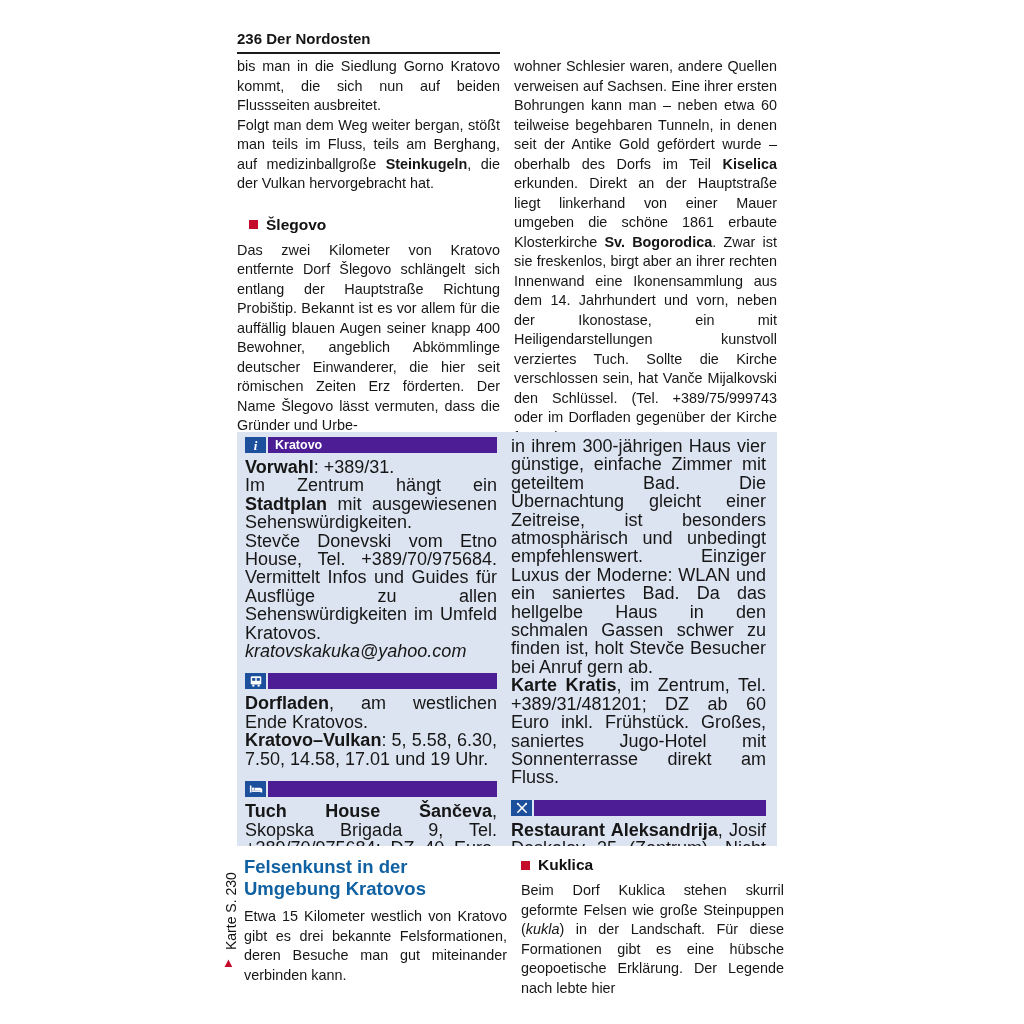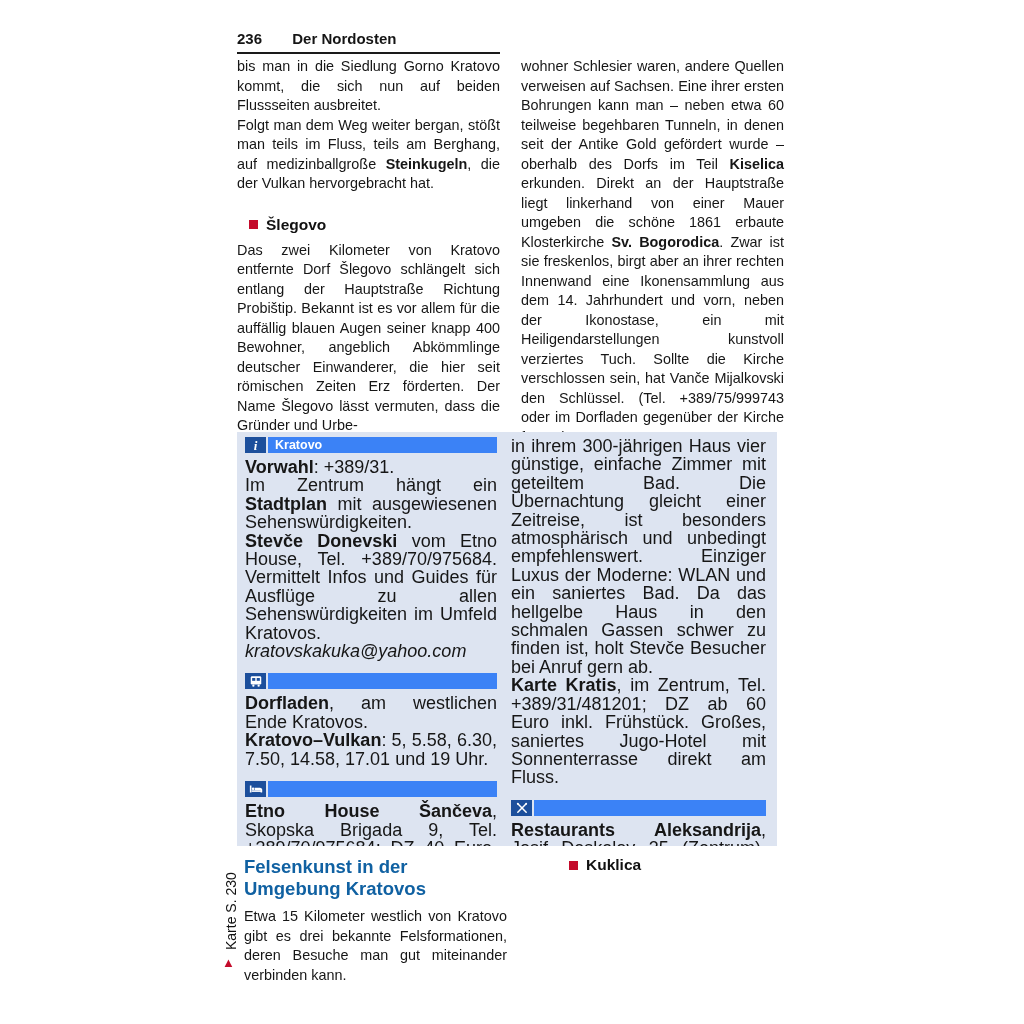--- a/index.html
+++ b/index.html
@@ -7,23 +7,23 @@
   .page {
     position:relative; width:1024px; height:1024px; background:#ffffff;
     font-family:"Liberation Sans", sans-serif; color:#151515; overflow:hidden;
   }
   
   .pagehead {
     position:absolute; left:237px; top:30px; width:263px;
     border-bottom:2px solid #1a1a1a; padding-bottom:5px;
     font-size:15px; font-weight:bold;
   }
-  .pagenum { display:inline-block; margin-right:26px; }
+  .pagenum { display:inline-block; }
   
-  .cols { position:absolute; display:flex; gap:21px; }
+  .cols { position:absolute; display:flex; gap:14px; }
   .cols .col { width:263px; }
   p.body {
     font-size:14.4px; line-height:19.5px; text-align:justify; color:#161616;
   }
   
   .bullhead {
     display:flex; align-items:center; gap:8px;
     font-size:15.5px; font-weight:bold; color:#111;
   }
   .bullhead.spaced { margin:22px 12px 7px; }
@@ -41,21 +41,21 @@
   .barrow.mt { margin-top:13px; }
   .iconsq {
     width:21px; background:#1c4f9c; color:#ffffff; flex:none;
     display:flex; align-items:center; justify-content:center;
   }
   .iconsq .iglyph {
     font-family:"Liberation Serif", serif; font-style:italic; font-weight:bold;
     font-size:13px; line-height:1; color:#fff;
   }
   .bar {
-    flex:1; background:#3b82f6; margin-left:2px; color:#ffffff;
+    flex:1; background:#4c1d95; margin-left:2px; color:#ffffff;
     font-weight:bold; font-size:12.5px; line-height:16px; padding-left:7px;
     white-space:nowrap; overflow:hidden;
   }
   
   .bluehead {
     color:#1061a2; font-size:18.5px; line-height:21.5px; font-weight:bold;
     width:212px; margin-bottom:8px;
   }
   
   .rot {
@@ -101,21 +101,21 @@
     <div class="bcol-l">
 
       <div class="barrow">
         <span class="iconsq">
             <span class="iglyph">i</span>
           </span>
         <span class="bar">Kratovo</span>
       </div>
       <p class="body"><span style="font-weight: bold;">Vorwahl</span><span>: +389/31.</span></p>
       <p class="body"><span>Im Zentrum hängt ein </span><span style="font-weight: bold;">Stadtplan</span><span> mit ausgewiesenen Sehenswürdigkeiten.</span></p>
-      <p class="body"><span style="font-weight: bold;">Stevče Donevski</span><span> vom Etno House, Tel. +389/70/975684. Vermittelt Infos und Guides für Ausflüge zu allen Sehenswürdigkeiten im Umfeld Kratovos.</span></p>
+      <p class="body"><span style="font-weight: normal;">Stevče Donevski</span><span> vom Etno House, Tel. +389/70/975684. Vermittelt Infos und Guides für Ausflüge zu allen Sehenswürdigkeiten im Umfeld Kratovos.</span></p>
       <p class="body"><span style="font-style: italic;">kratovskakuka@yahoo.com</span></p>
 
       <div class="barrow mt">
         <span class="iconsq">
           <svg width="14" height="14" viewBox="0 0 16 16" aria-hidden="true">
             <rect x="2" y="2.5" width="12" height="9.5" rx="1.5" fill="#ffffff"></rect>
             <rect x="3.6" y="4.6" width="3.6" height="3.2" fill="#1c4f9c"></rect>
             <rect x="8.8" y="4.6" width="3.6" height="3.2" fill="#1c4f9c"></rect>
             <circle cx="5" cy="13.4" r="1.3" fill="#ffffff"></circle>
             <circle cx="11" cy="13.4" r="1.3" fill="#ffffff"></circle>
@@ -131,50 +131,51 @@
           <svg width="14" height="14" viewBox="0 0 16 16" aria-hidden="true">
             <rect x="1" y="4" width="1.8" height="8" fill="#ffffff"></rect>
             <rect x="13.2" y="8" width="1.8" height="4" fill="#ffffff"></rect>
             <path d="M3 9.5h12v1.8H3z" fill="#ffffff"></path>
             <path d="M6.5 6.5h6A2.5 2.5 0 0 1 15 9v.5H6.5z" fill="#ffffff"></path>
             <circle cx="4.7" cy="7.8" r="1.5" fill="#ffffff"></circle>
           </svg>
         </span>
         <span class="bar"></span>
       </div>
-      <p class="body"><span style="font-weight: bold;">Etno House Šančeva</span><span>, Skopska Brigada 9, Tel. +389/70/975684; DZ 40 Euro. inkl. Frühstück. Die Familie Donevski bietet</span></p>
+      <p class="body"><span style="font-weight: bold;">Tuch House Šančeva</span><span>, Skopska Brigada 9, Tel. +389/70/975684; DZ 40 Euro. inkl. Frühstück. Die Familie Donevski bietet</span></p>
     </div>
 
     <div class="bcol-r">
       <p class="body"><span>in ihrem 300-jährigen Haus vier günstige, einfache Zimmer mit geteiltem Bad. Die Übernachtung gleicht einer Zeitreise, ist besonders atmosphärisch und unbedingt empfehlenswert. Einziger Luxus der Moderne: WLAN und ein saniertes Bad. Da das hellgelbe Haus in den schmalen Gassen schwer zu finden ist, holt Stevče Besucher bei Anruf gern ab.</span></p>
       <p class="body"><span style="font-weight: bold;">Karte Kratis</span><span>, im Zentrum, Tel. +389/31/481201; DZ ab 60 Euro inkl. Frühstück. Großes, saniertes Jugo-Hotel mit Sonnenterrasse direkt am Fluss.</span></p>
 
       <div class="barrow mt">
         <span class="iconsq">
           <svg width="14" height="14" viewBox="0 0 16 16" aria-hidden="true">
             <g stroke="#ffffff" stroke-width="1.7" stroke-linecap="round">
               <line x1="3.2" y1="3.2" x2="12.8" y2="12.8"></line>
               <line x1="12.8" y1="3.2" x2="3.2" y2="12.8"></line>
             </g>
             <circle cx="3.2" cy="3.2" r="1.1" fill="#ffffff"></circle>
             <circle cx="12.8" cy="3.2" r="1.1" fill="#ffffff"></circle>
           </svg>
         </span>
         <span class="bar"></span>
       </div>
-      <p class="body"><span style="font-weight: bold;">Restaurants Aleksandrija</span><span>, Josif Deskalov 35 (Zentrum). Nicht sehr atmosphärisch, aber mit Felsenhöhle, köstlicher Pastrmajlija und Grillspezialitäten.</span></p>
+      <p class="body"><span style="font-weight: bold;">Restaurant Aleksandrija</span><span>, Josif Deskalov 35 (Zentrum). Nicht sehr atmosphärisch, aber mit Felsenhöhle, köstlicher Pastrmajlija und Grillspezialitäten.</span></p>
     </div>
   </section>
 
   <section class="cols" style="left:244px; top:856px;">
     <div class="col">
       <h2 class="bluehead">Felsenkunst in der Umgebung Kratovos</h2>
       <p class="body"><span>Etwa 15 Kilometer westlich von Kratovo gibt es drei bekannte Felsformationen, deren Besuche man gut miteinander verbinden kann.</span></p>
     </div>
     <div class="col">
-      <h3 class="bullhead" style="margin-bottom:7px;margin-left:41px;">
+      <h3 class="bullhead" style="margin-bottom:7px;">
         <span class="bullet"></span>
         <span>Kuklica</span>
       </h3>
+      <p class="body"><span>Beim Dorf Kuklica stehen skurril geformte Felsen wie große Steinpuppen (</span><span style="font-style: italic;">kukla</span><span>) in der Landschaft. Für diese Formationen gibt es eine hübsche geopoetische Erklärung. Der Legende nach lebte hier</span></p>
     </div>
   </section>
 
 </div>
 
 </body></html>

